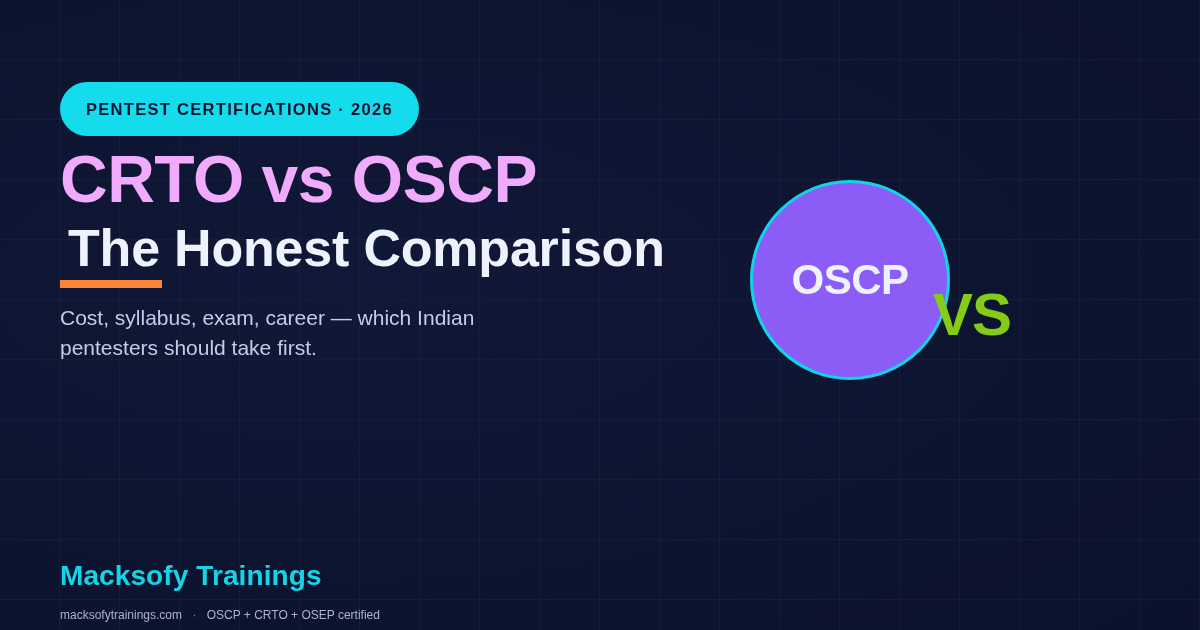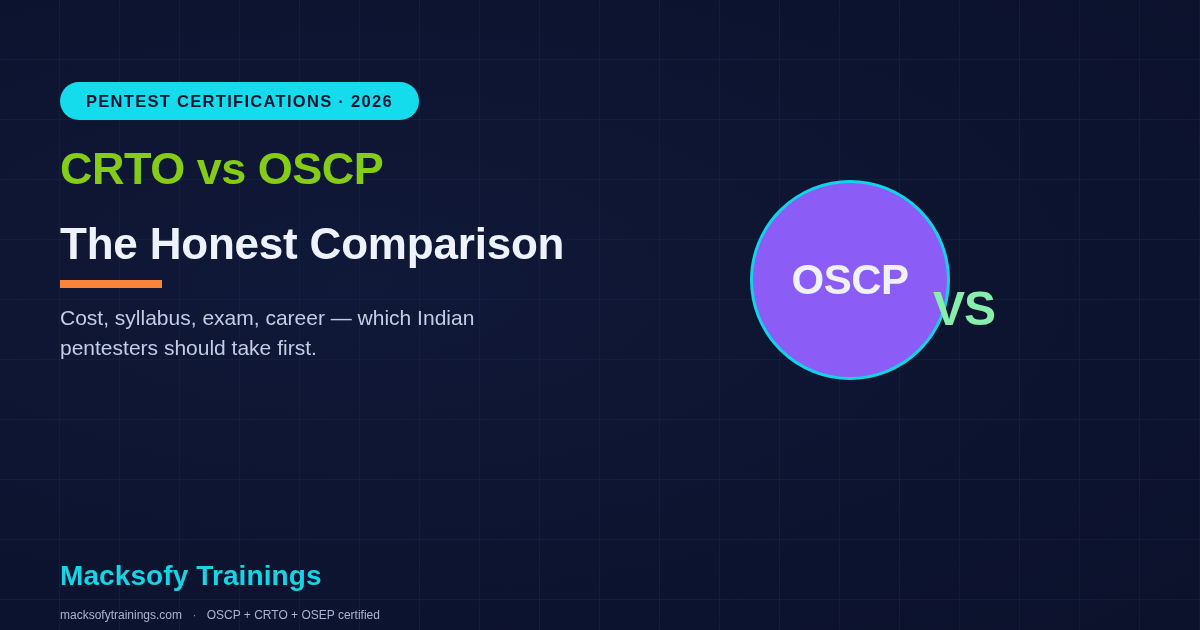--- a/index.html
+++ b/index.html
@@ -42,50 +42,50 @@
     left: 60px;
     top: 0;
     width: 640px;
     height: 630px;
   }
 
   #badge {
     position: absolute;
     top: 82px;
     left: 0;
-    height: 38px;
+    height: 54px;
     display: flex;
     align-items: center;
     padding: 0 26px;
     background: #14dced;
     border-radius: 999px;
     color: #0b1430;
     font-size: 16.5px;
     font-weight: bold;
     letter-spacing: 1.3px;
     white-space: nowrap;
   }
 
   #headline {
     position: absolute;
     top: 146px;
     left: 0;
-    font-size: 45px;
-    font-weight: bold;
-    color: #84cc16;
+    font-size: 66px;
+    font-weight: bold;
+    color: #f0abfc;
     letter-spacing: -0.5px;
     line-height: 1;
     white-space: nowrap;
   }
 
   #subhead {
     position: absolute;
     top: 222px;
-    left: 0;
-    font-size: 44px;
+    left: 8px;
+    font-size: 52px;
     font-weight: bold;
     color: #eef2fc;
     letter-spacing: -0.2px;
     line-height: 1;
     white-space: nowrap;
   }
 
   #accent-bar {
     position: absolute;
     top: 280px;
@@ -165,23 +165,23 @@
     border: 3px solid #f9762c;
     font-size: 42px;
     letter-spacing: -0.5px;
     z-index: 3;
   }
 
   #vs-label {
     position: absolute;
     left: 193px;
     top: 120px;
-    font-size: 48px;
-    font-weight: bold;
-    color: #86efac;
+    font-size: 60px;
+    font-weight: bold;
+    color: #84cc16;
     letter-spacing: -1px;
     z-index: 4;
     line-height: 1;
   }
 </style>
 </head>
 <body>
 
 <div id="grid-layer"></div>
 <div id="vignette-layer"></div>

